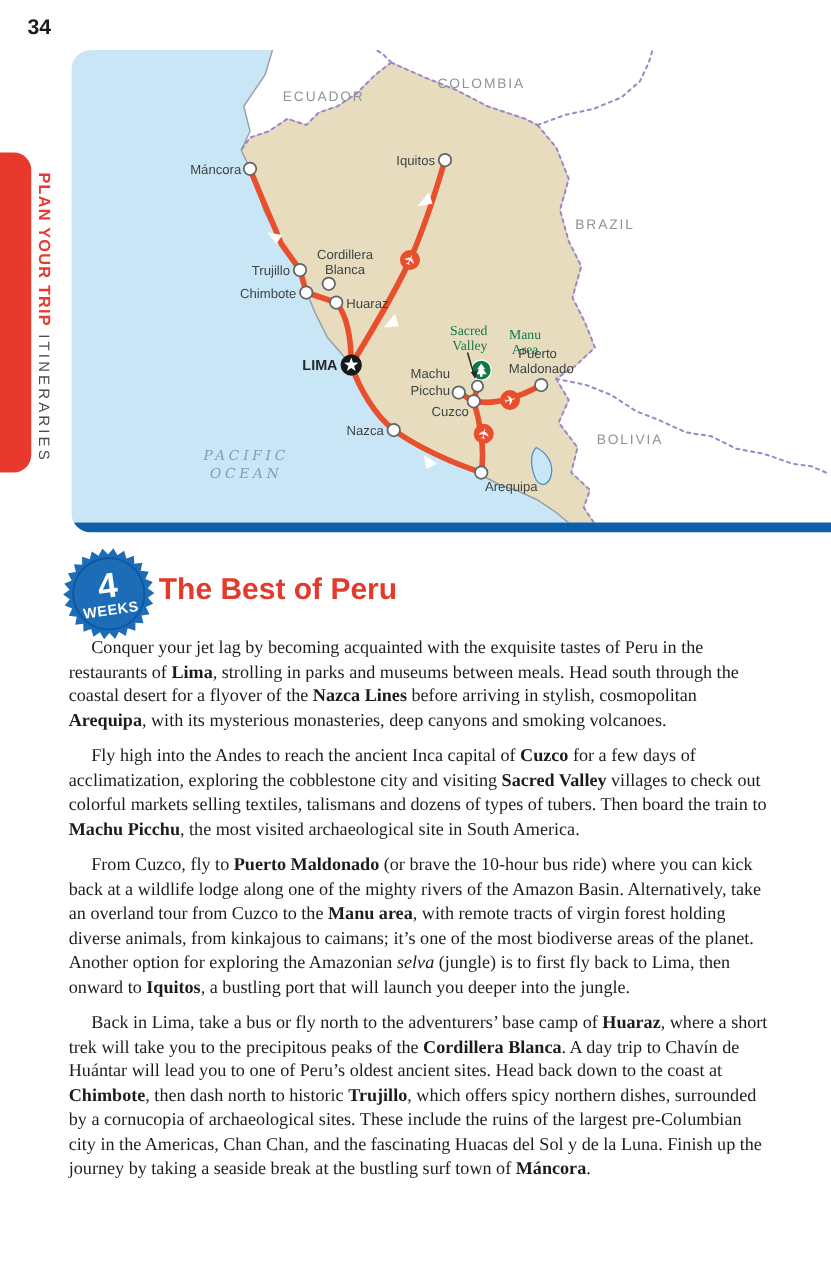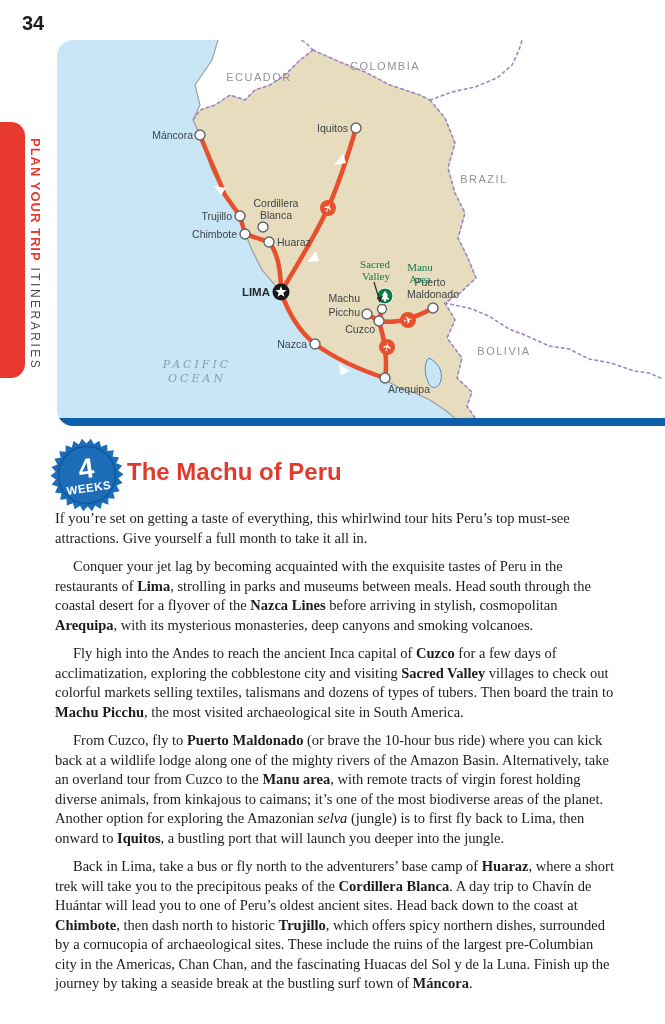--- a/index.html
+++ b/index.html
@@ -1,20 +1,20 @@
 <!DOCTYPE html>
 <html><head>
 <meta charset="utf-8">
 <style>
   html,body{margin:0;padding:0;}
   body{width:665px;height:1024px;position:relative;background:#ffffff;overflow:hidden;
        font-family:"Liberation Sans",sans-serif;}
 
   
-  .pagenum{position:absolute;left:22px;top:12px;font-size:20px;font-weight:bold;color:#1c1c1c;}
+  .pagenum{position:absolute;left:22px;top:12px;font-size:17px;font-weight:bold;color:#1c1c1c;}
 
   
   .side-tab{position:absolute;left:-12px;top:122px;width:37px;height:256px;background:#e8392f;
             border-radius:0 14px 14px 0;}
   .side-text{position:absolute;left:28px;top:138px;writing-mode:vertical-rl;
              font-size:13px;white-space:nowrap;}
   .side-text .plan{color:#e8392f;font-weight:bold;letter-spacing:1px;}
   .side-text .sect{color:#474b51;font-weight:normal;letter-spacing:2.5px;font-size:12px;}
 
   
@@ -166,21 +166,20 @@
 
 <svg class="badge" viewBox="0 0 74 74">
   <g transform="rotate(-8 37 37)">
     <polygon id="burst" fill="#1d6cb8" points="37.00,0.50 40.80,5.73 45.74,1.56 48.17,7.55 53.96,4.68 54.89,11.08 61.20,9.68 60.58,16.11 67.04,16.27 64.89,22.36 71.13,24.06 67.58,29.46 73.23,32.60 68.50,37.00 73.23,41.40 67.58,44.54 71.13,49.94 64.89,51.64 67.04,57.73 60.58,57.89 61.20,64.32 54.89,62.92 53.96,69.32 48.17,66.45 45.74,72.44 40.80,68.27 37.00,73.50 33.20,68.27 28.26,72.44 25.83,66.45 20.04,69.32 19.11,62.92 12.80,64.32 13.42,57.89 6.96,57.73 9.11,51.64 2.87,49.94 6.42,44.54 0.77,41.40 5.50,37.00 0.77,32.60 6.42,29.46 2.87,24.06 9.11,22.36 6.96,16.27 13.42,16.11 12.80,9.68 19.11,11.08 20.04,4.68 25.83,7.55 28.26,1.56 33.20,5.73"></polygon>
     <circle cx="37" cy="37" r="28.5" fill="none" stroke="#0d57a0" stroke-width="1.5"></circle>
     <text x="37" y="40" text-anchor="middle" font-size="28" font-weight="bold" fill="#ffffff">4</text>
     <text x="37" y="54" text-anchor="middle" font-size="11.5" font-weight="bold" fill="#ffffff" letter-spacing="0.5">WEEKS</text>
   </g>
 </svg>
 
-<div class="title">The Machu of Peru</div>
+<div class="title">The Best of Peru</div>
 
 <div class="article">
-    <p>If you’re set on getting a taste of everything, this whirlwind tour hits Peru’s top must-see attractions. Give yourself a full month to take it all in.</p>
     <p class="indent">Conquer your jet lag by becoming acquainted with the exquisite tastes of Peru in the restaurants of <strong>Lima</strong>, strolling in parks and museums between meals. Head south through the coastal desert for a flyover of the <strong>Nazca Lines</strong> before arriving in stylish, cosmopolitan <strong>Arequipa</strong>, with its mysterious monasteries, deep canyons and smoking volcanoes.</p>
     <p class="indent">Fly high into the Andes to reach the ancient Inca capital of <strong>Cuzco</strong> for a few days of acclimatization, exploring the cobblestone city and visiting <strong>Sacred Valley</strong> villages to check out colorful markets selling textiles, talismans and dozens of types of tubers. Then board the train to <strong>Machu Picchu</strong>, the most visited archaeological site in South America.</p>
     <p class="indent">From Cuzco, fly to <strong>Puerto Maldonado</strong> (or brave the 10-hour bus ride) where you can kick back at a wildlife lodge along one of the mighty rivers of the Amazon Basin. Alternatively, take an overland tour from Cuzco to the <strong>Manu area</strong>, with remote tracts of virgin forest holding diverse animals, from kinkajous to caimans; it’s one of the most biodiverse areas of the planet. Another option for exploring the Amazonian <em>selva</em> (jungle) is to first fly back to Lima, then onward to <strong>Iquitos</strong>, a bustling port that will launch you deeper into the jungle.</p>
     <p class="indent">Back in Lima, take a bus or fly north to the adventurers’ base camp of <strong>Huaraz</strong>, where a short trek will take you to the precipitous peaks of the <strong>Cordillera Blanca</strong>. A day trip to Chavín de Huántar will lead you to one of Peru’s oldest ancient sites. Head back down to the coast at <strong>Chimbote</strong>, then dash north to historic <strong>Trujillo</strong>, which offers spicy northern dishes, surrounded by a cornucopia of archaeological sites. These include the ruins of the largest pre-Columbian city in the Americas, Chan Chan, and the fascinating Huacas del Sol y de la Luna. Finish up the journey by taking a seaside break at the bustling surf town of <strong>Máncora</strong>.</p>
   </div>
 
 </body></html>

